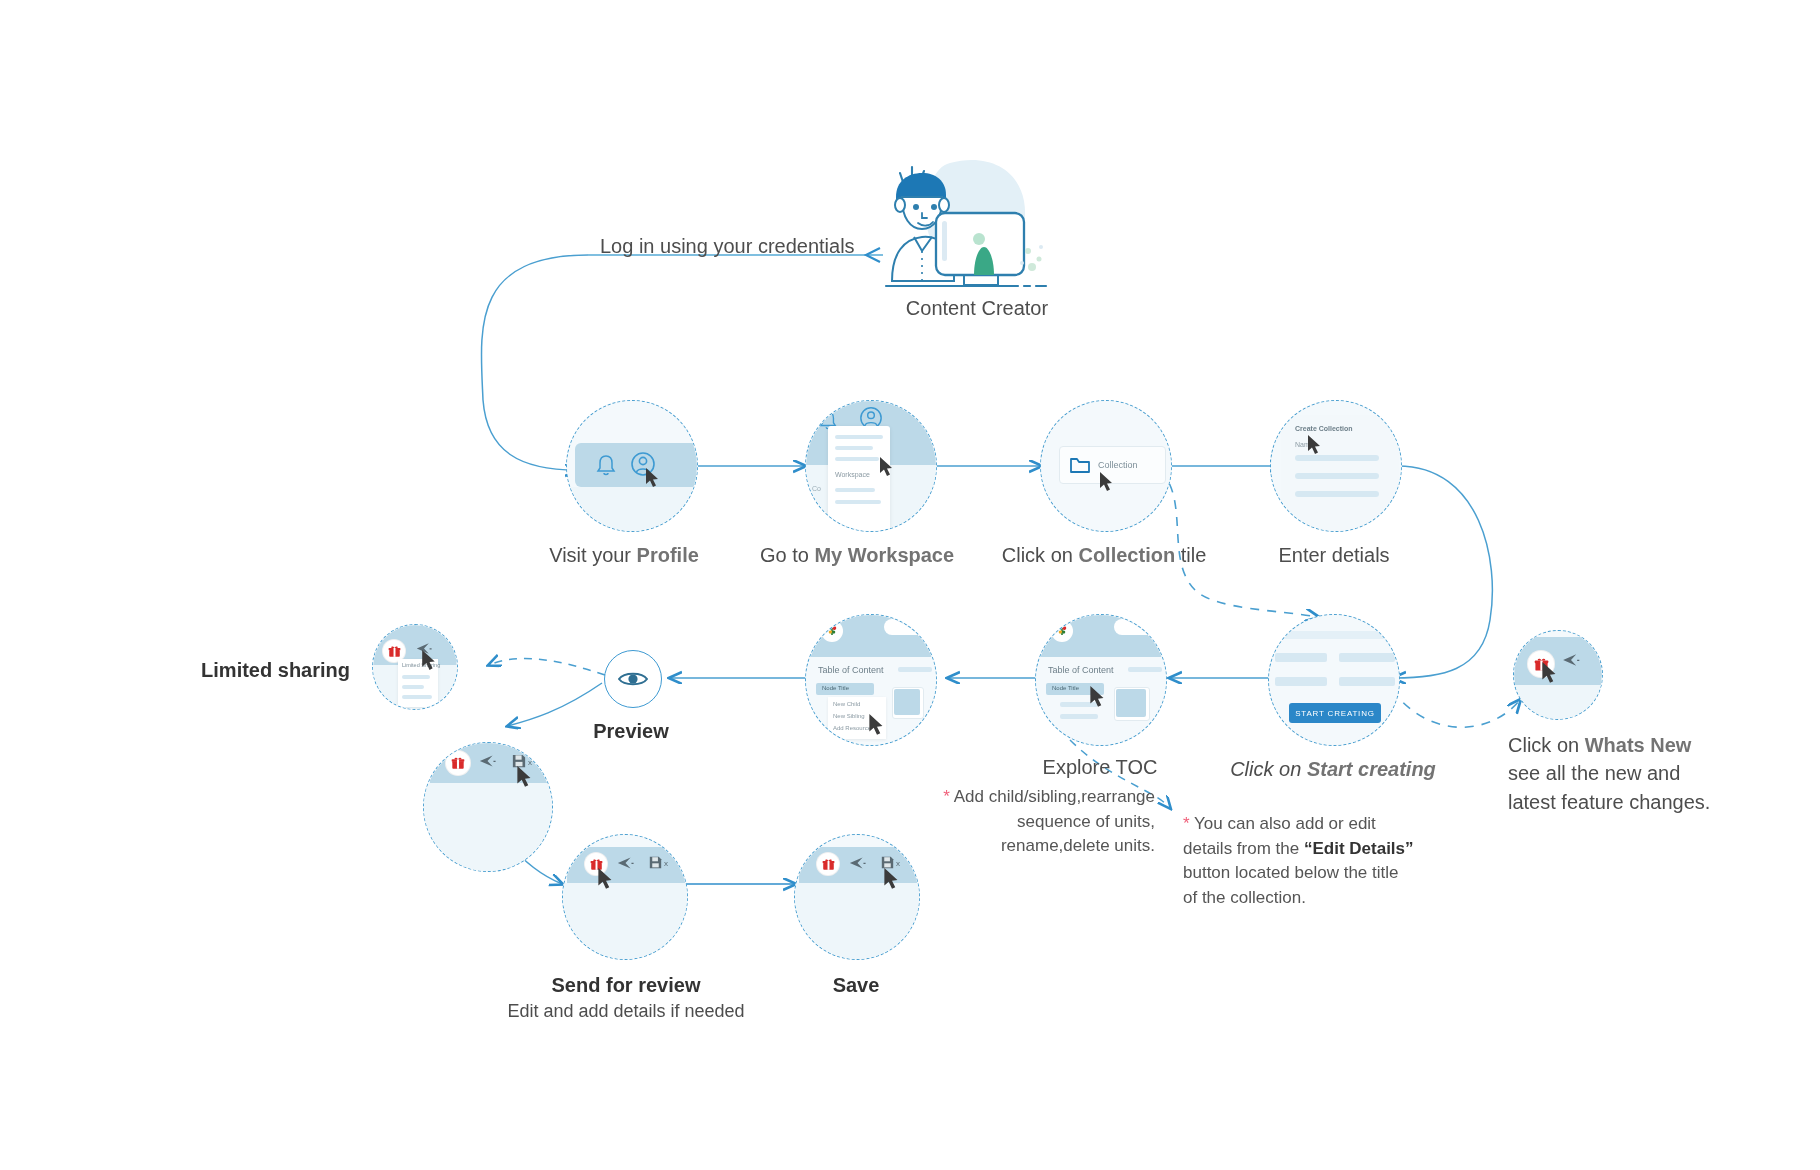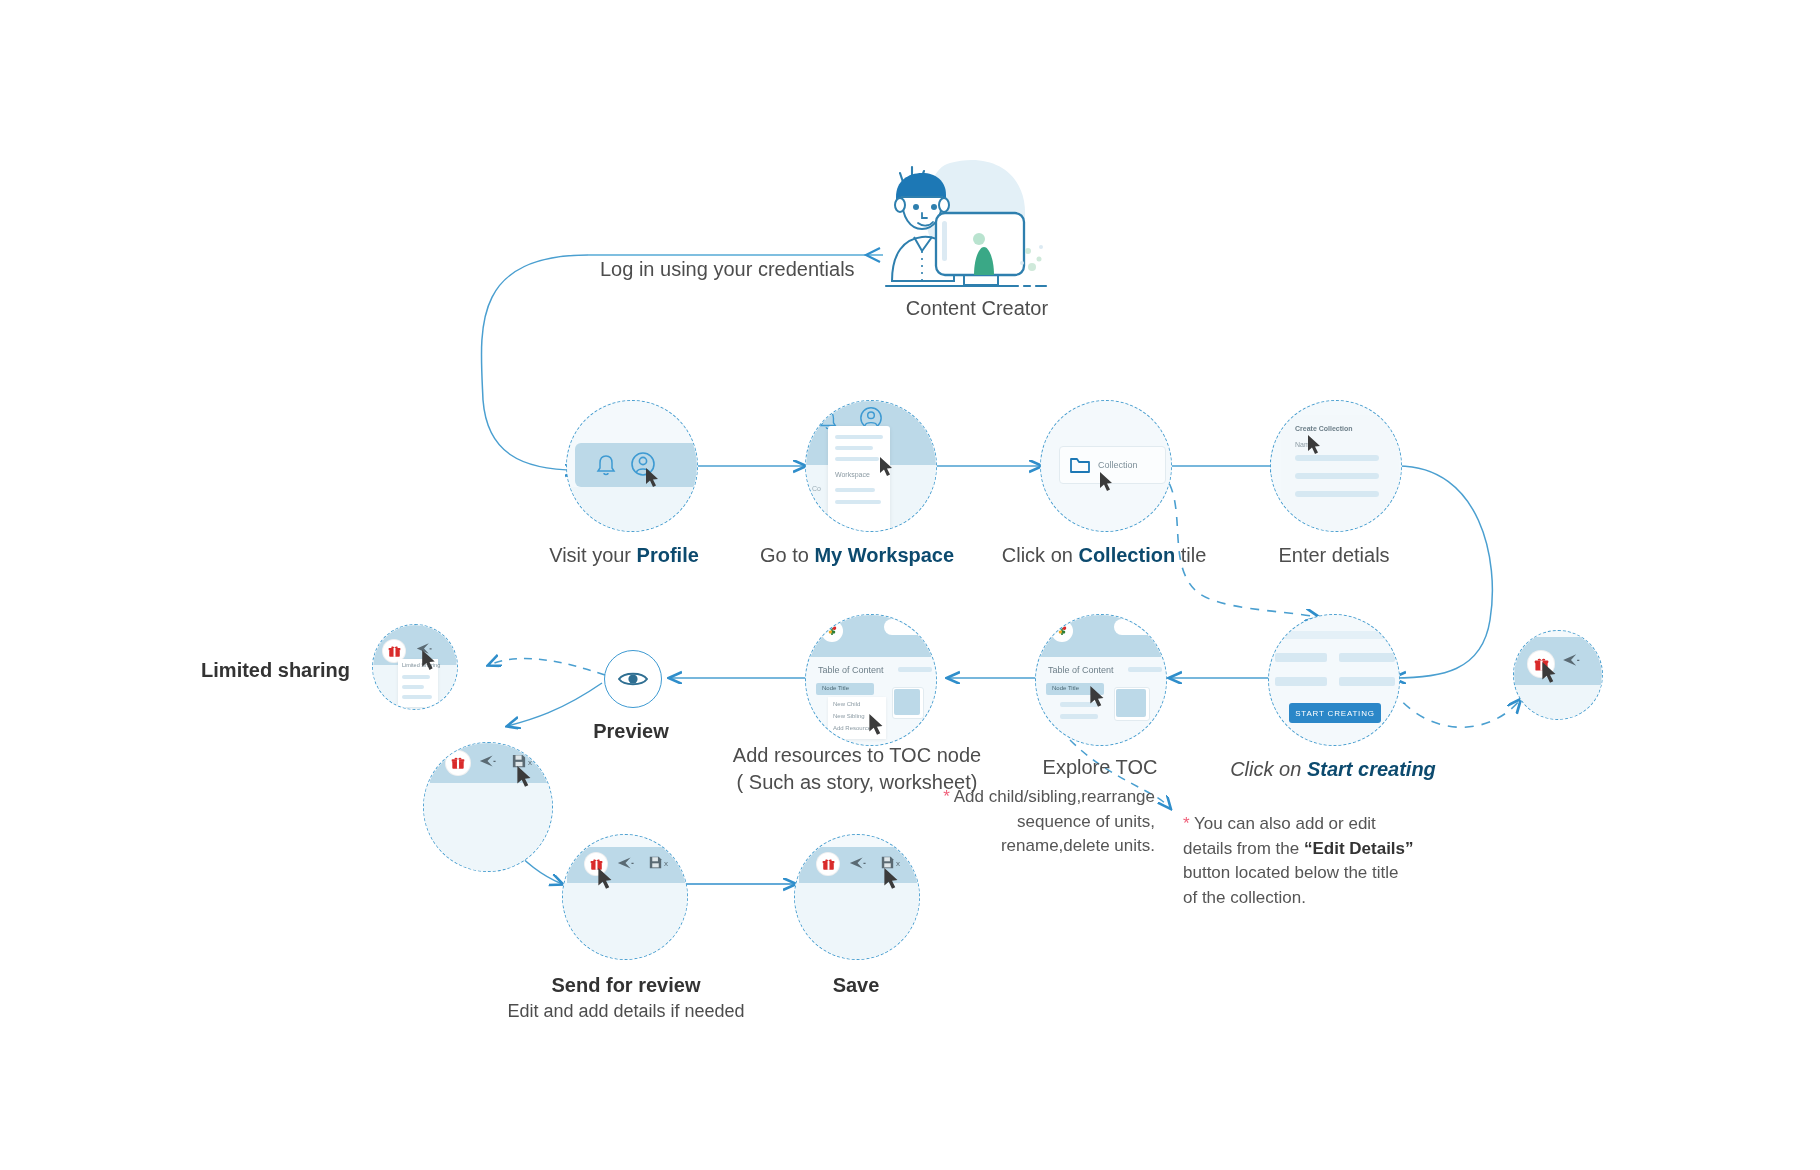--- a/index.html
+++ b/index.html
@@ -55,21 +55,21 @@
   .lowband { position: absolute; left: 0; right: 0; background: #eef6fa; }
 
   
   .label {
     position: absolute;
     font-size: 20px;
     line-height: 1.35;
     color: #4d4d4d;
     white-space: nowrap;
   }
-  .label b { font-weight: bold; color: #0c4a6e; text-align: center; }
+  .label b { font-weight: bold; color: #737373; text-align: center; }
   .label.center { text-align: center; transform: translateX(-50%); }
   .label.right { text-align: right; }
   .label.wrap { white-space: normal; }
 
   .note {
     position: absolute;
     font-size: 17px;
     line-height: 1.45;
     color: #555;
   }
@@ -223,21 +223,21 @@
           <circle cx="161" cy="104" r="2.5"></circle>
           <circle cx="154" cy="112" r="4"></circle>
       </g>
       <g fill="#dceaf3">
           <circle cx="144" cy="108" r="2"></circle>
           <circle cx="163" cy="92" r="2"></circle>
         </g>
     </svg>
   </div>
 
-  <span class="label" style="left:600px;top:233px;margin-top:23px;">Log in using your credentials</span>
+  <span class="label" style="left:600px;top:233px;">Log in using your credentials</span>
   <span class="cc-caption" style="left:977px;top:297px;">Content Creator</span>
 
   <div class="node dashed" style="left:566px;top:400px;width:130px;height:130px;">
     <div class="clip">
       <div class="bar-blue" style="left:8px;top:42px;width:130px;height:44px;border-radius:6px 0 0 6px;"></div>
       <div class="lowband" style="top:86px;bottom:0;"></div>
       <svg style="position:absolute;left:28px;top:52px;" width="22" height="24" viewBox="0 0 22 24">
         <path d="M11,3 C15,3 17,6 17,10 L17,15 L19,18 L3,18 L5,15 L5,10 C5,6 7,3 11,3 Z" fill="none" stroke="#3e9ad2" stroke-width="1.5"></path>
         <path d="M9,20 C9,22 13,22 13,20" fill="none" stroke="#3e9ad2" stroke-width="1.5"></path>
       </svg>
@@ -359,20 +359,25 @@
         <path d="M1,8 L16,1.5 L10,8 L16,14.5 Z" fill="#5a6a73"></path>
         <path d="M17,8.5 L19.5,8.5" stroke="#5a6a73" stroke-width="1.4"></path>
       </svg>
       <div class="cursor" style="left:27px;top:30px;">
         <svg width="18" height="24" viewBox="0 0 16 22">
             <path d="M1,1 L1,17 L5,13.5 L8,20 L11,18.5 L8,12.5 L13,12 Z" fill="#3b3b3b"></path>
           </svg>
       </div>
     </div>
   </div>
+  <div class="label wrap" style="left:1508px;top:731px;width:210px;line-height:1.42;">
+    <span>Click on </span><b>Whats New</b><br>
+    <span>see all the new and</span><br>
+    <span>latest feature changes.</span>
+  </div>
 
   <div class="node dashed" style="left:1035px;top:614px;width:130px;height:130px;">
     <div class="clip">
       <div class="halfband" style="top:0;height:42px;"></div>
       <div class="sheet" style="left:78px;top:4px;width:42px;height:16px;border-radius:8px;"></div>
       <svg style="position:absolute;left:14px;top:4px;" width="24" height="24" viewBox="0 0 24 24">
         <circle cx="12" cy="12" r="11" fill="#ffffff"></circle>
         <path d="M12,4 L12,16" stroke="#2e7d32" stroke-width="1.6"></path>
         <path d="M12,8 C9,6 7,8 8,10 C9,12 11,11 12,9 Z" fill="#1d78b5"></path>
         <path d="M12,8 C15,6 17,8 16,10 C15,12 13,11 12,9 Z" fill="#d92b2b"></path>
@@ -421,24 +426,20 @@
       </div>
       <div class="sheet" style="left:86px;top:72px;width:30px;height:30px;border:1px solid #e2ebf0;border-radius:3px;"></div>
       <div class="bar-blue" style="left:88px;top:74px;width:26px;height:26px;border-radius:2px;"></div>
       <div class="cursor" style="left:62px;top:98px;">
         <svg width="18" height="24" viewBox="0 0 16 22">
             <path d="M1,1 L1,17 L5,13.5 L8,20 L11,18.5 L8,12.5 L13,12 Z" fill="#3b3b3b"></path>
           </svg>
       </div>
     </div>
   </div>
-  <div class="label center wrap" style="left:857px;top:742px;width:300px;text-align:center;">
-    <span>Add resources to TOC node</span><br>
-    <span>( Such as story, worksheet)</span>
-  </div>
 
   <div class="eye-node" style="left:604px;top:650px;width:56px;height:56px;">
     <svg width="30" height="20" viewBox="0 0 30 20">
       <path d="M1,10 C6,3 24,3 29,10 C24,17 6,17 1,10 Z" fill="none" stroke="#2f6f92" stroke-width="2"></path>
       <circle cx="15" cy="10" r="4.6" fill="#2f6f92"></circle>
     </svg>
   </div>
   <div class="label center" style="left:631px;top:718px;font-weight:bold;color:#333;">Preview</div>
 
   <div class="node dashed" style="left:372px;top:624px;width:84px;height:84px;">

